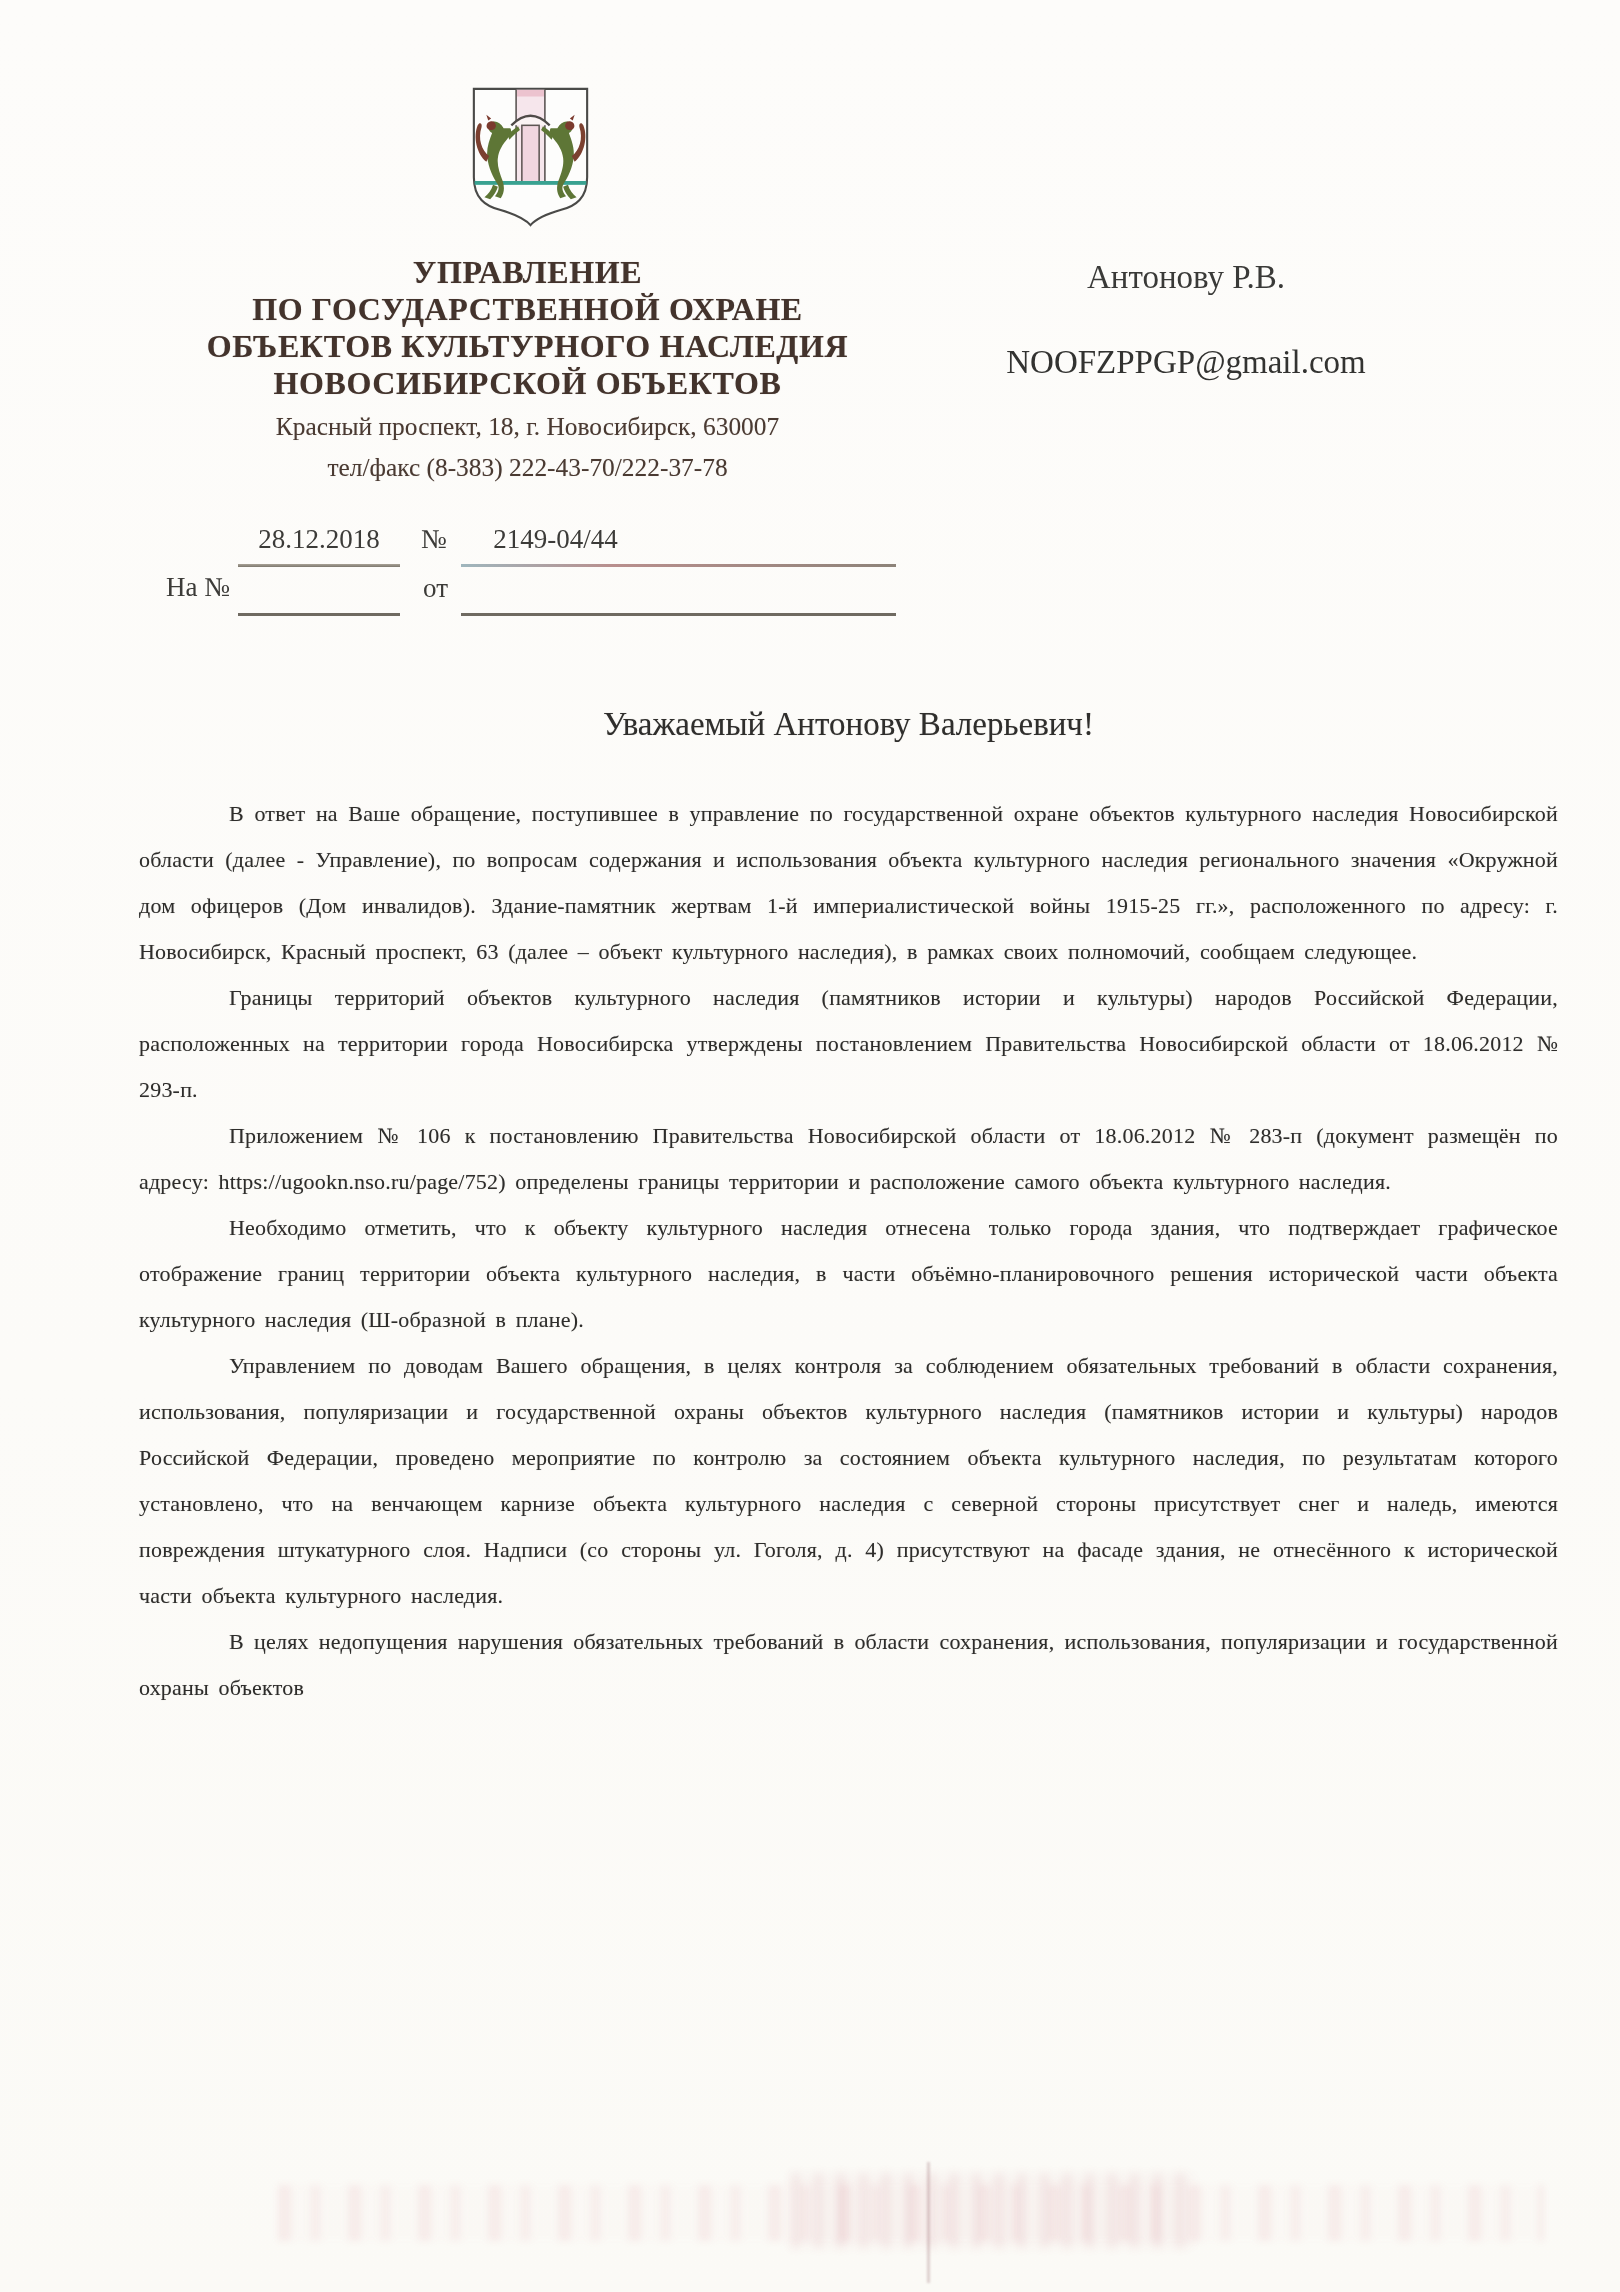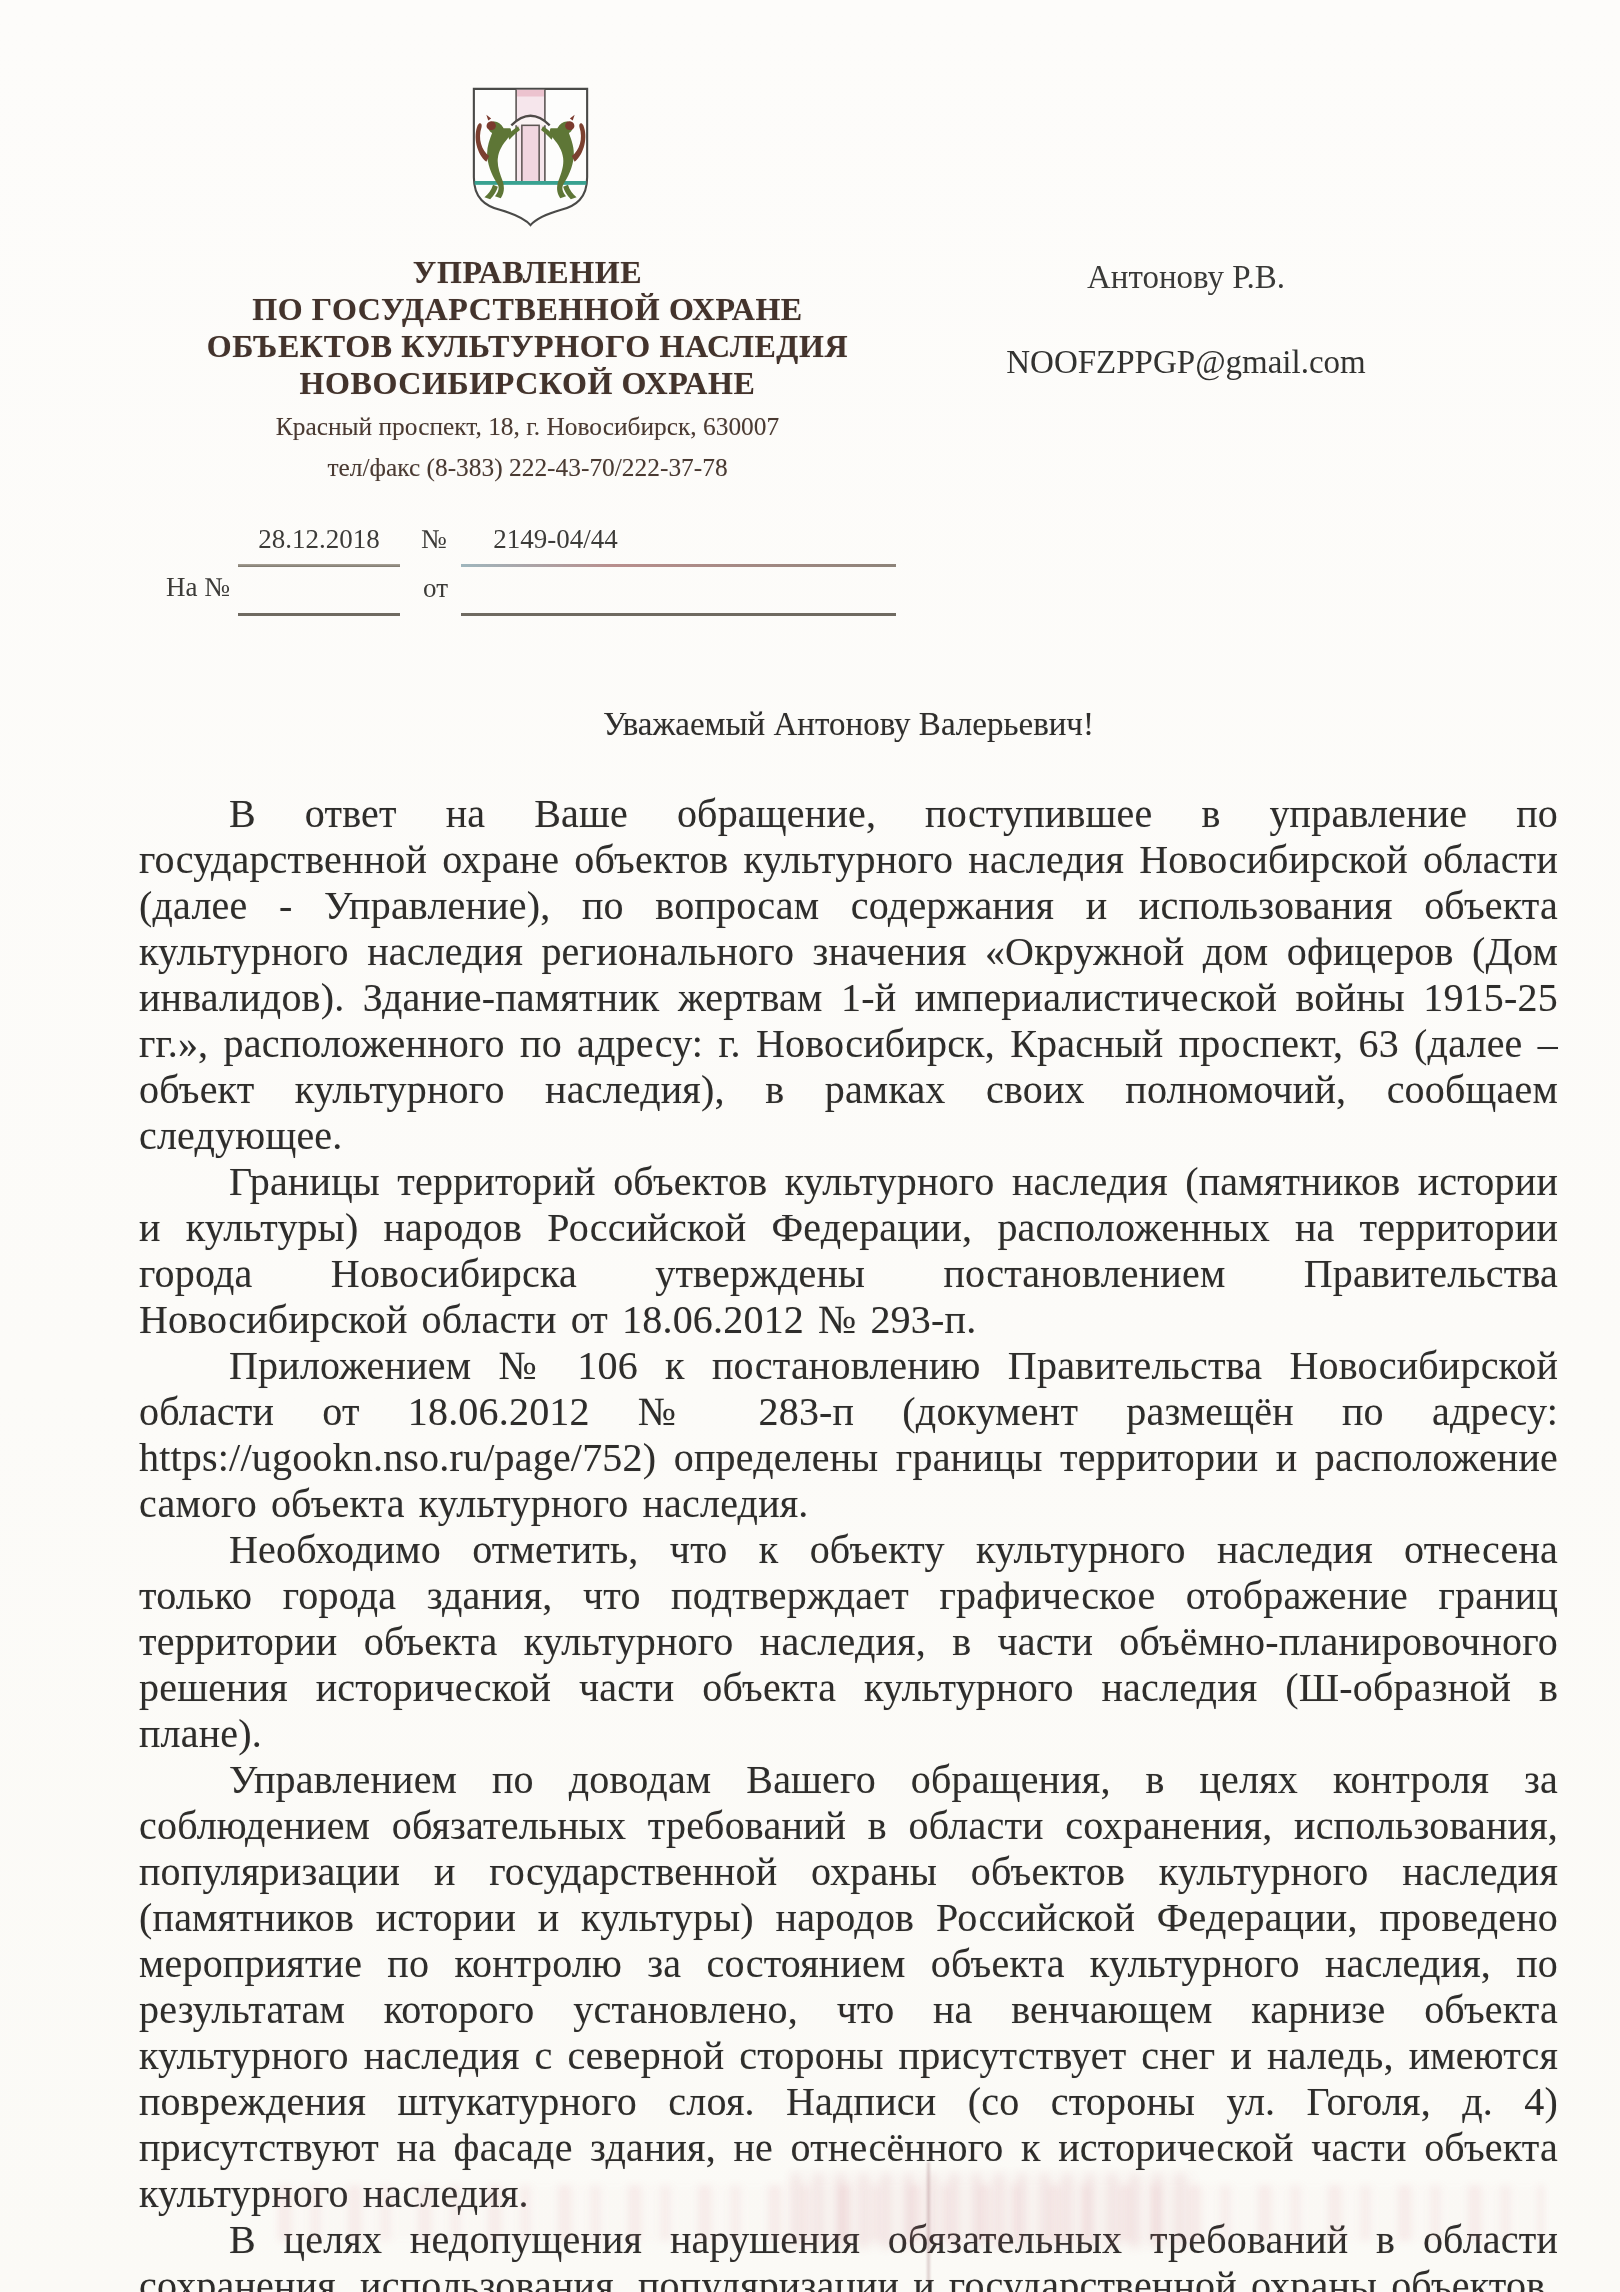--- a/index.html
+++ b/index.html
@@ -48,21 +48,21 @@
   .ln3{left:238px;top:613px;width:162px;background:#6f6a61;}
   .ln4{left:461px;top:613px;width:435px;background:#6f6a61;}
   
   .body{position:absolute;left:139px;top:701px;width:1419px;}
   .salutation{
     text-align:center;font-size:33px;line-height:46px;margin:0 0 44px 0;
     color:#2f2e2c;text-shadow:0 0 0.9px rgba(46,45,43,.3);
   }
   .body p{
     margin:0;text-align:justify;text-indent:90px;
-    font-size:40px;line-height:46px;word-spacing:3.8px;letter-spacing:0.2px;
+    font-size:22px;line-height:46px;word-spacing:3.8px;letter-spacing:0.2px;
     color:#2e2d2b;text-shadow:0 0 0.9px rgba(46,45,43,.28);
   }
   
   .ghost{
     position:absolute;left:278px;top:2185px;width:1266px;height:56px;
     filter:blur(3.8px);opacity:.6;pointer-events:none;
     background:repeating-linear-gradient(90deg,
       rgba(213,128,140,.20) 0 13px, rgba(213,128,140,.03) 13px 32px,
       rgba(213,128,140,.16) 32px 43px, rgba(213,128,140,.02) 43px 70px);
   }
@@ -106,21 +106,21 @@
       <path d="M22,74 C14,68 10,56 14,44 C15,40 12,38 10,42 C5,54 9,72 19,80 Z" fill="#7b4030"></path>
       <path d="M23,38 C19,39 18,44 21,46 C24,48 28,47 29,43 C29,39 26,37 23,38 Z" fill="#7b3a2e"></path>
       <path d="M21,37 L19,31 L24,35 Z" fill="#7b3a2e"></path>
     </g>
   </svg>
 
   <div class="org-block">
     <div class="org-line">УПРАВЛЕНИЕ</div>
     <div class="org-line">ПО ГОСУДАРСТВЕННОЙ ОХРАНЕ</div>
     <div class="org-line">ОБЪЕКТОВ КУЛЬТУРНОГО НАСЛЕДИЯ</div>
-    <div class="org-line">НОВОСИБИРСКОЙ ОХРАНЕ</div>
+    <div class="org-line">НОВОСИБИРСКОЙ ОБЪЕКТОВ</div>
     <div class="addr-wrap">
       <div class="addr">Красный проспект, 18, г. Новосибирск, 630007</div>
       <div class="addr">тел/факс (8-383) 222-43-70/222-37-78</div>
     </div>
   </div>
 
   <div class="recipient">
     <div class="name">Антонову Р.В.</div>
     <div class="email">NOOFZPPGP@gmail.com</div>
   </div>

